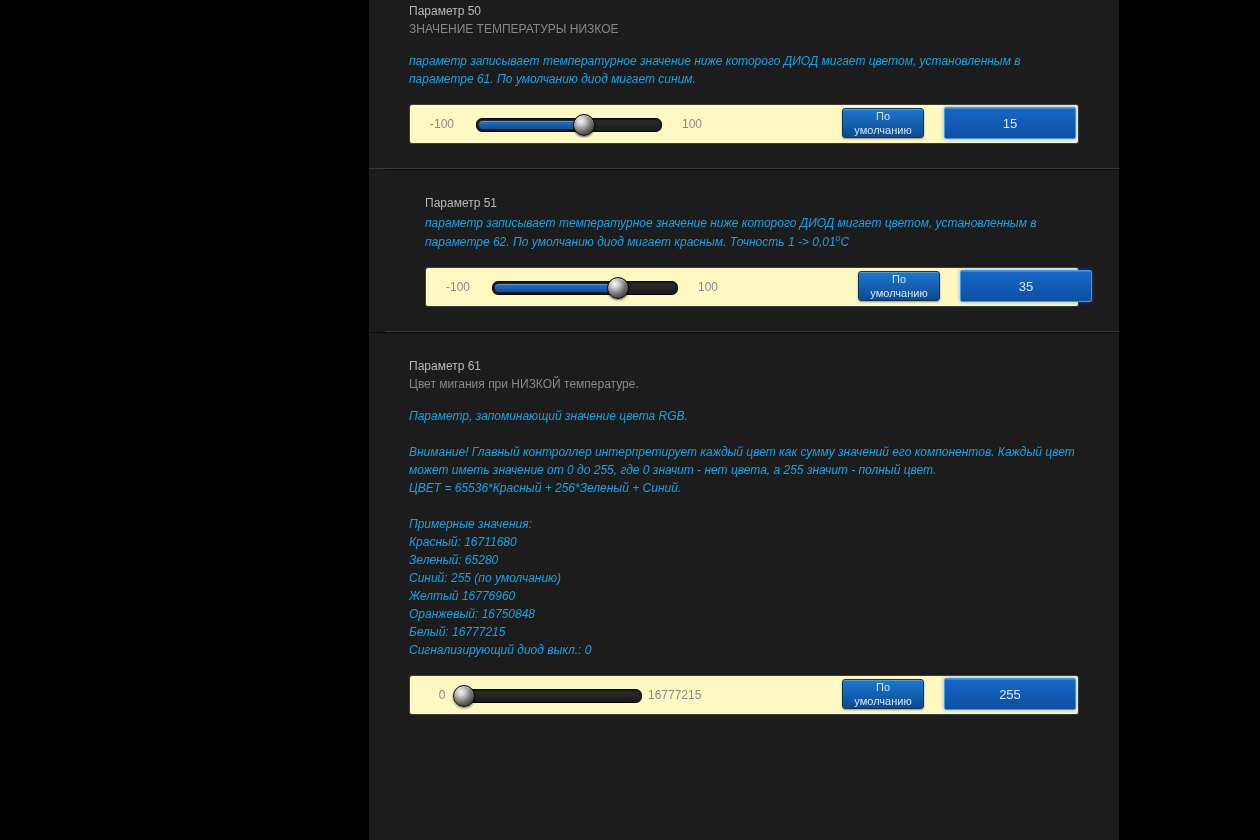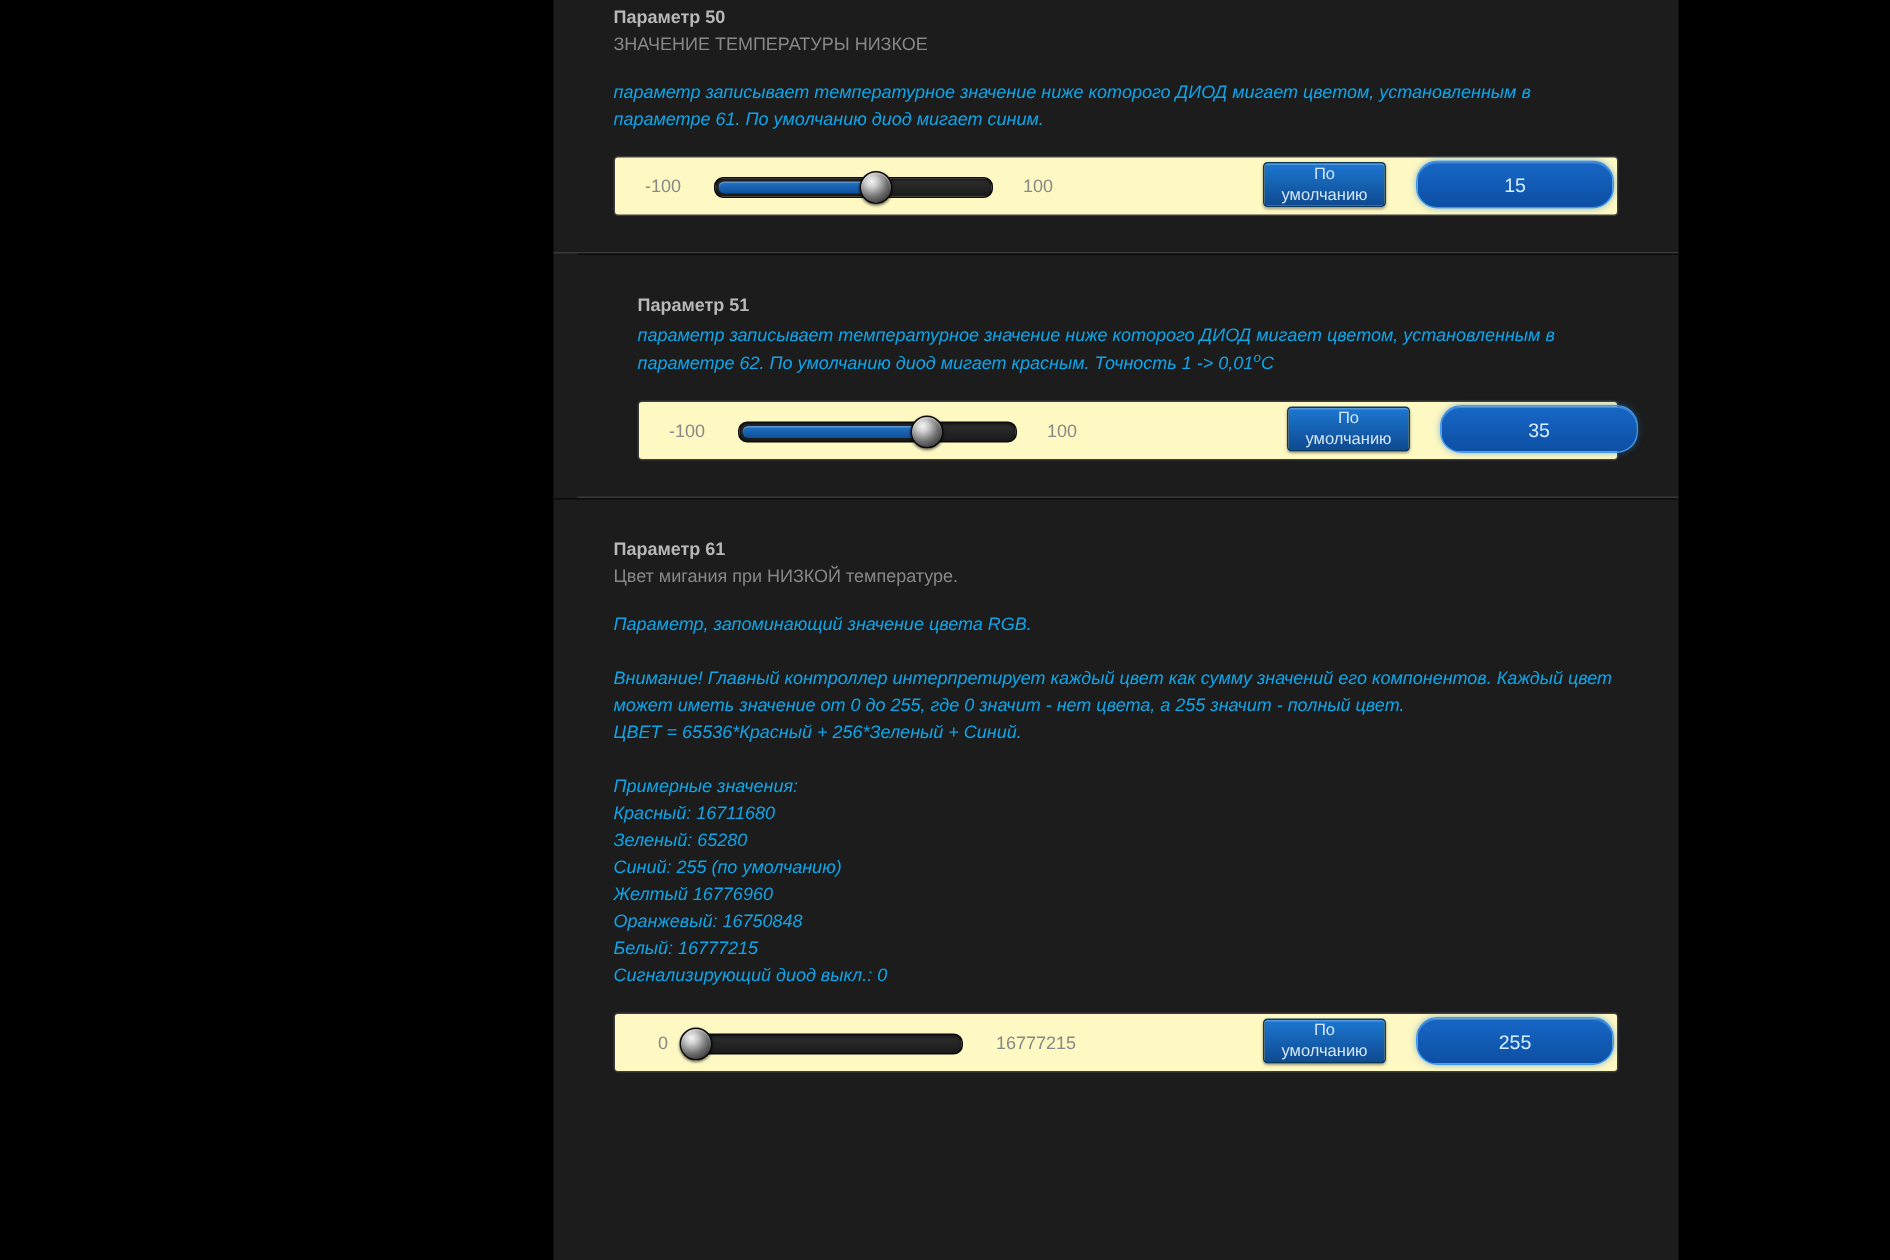--- a/index.html
+++ b/index.html
@@ -22,21 +22,21 @@
   .param-block {
     padding: 10px 40px 24px 40px;
     border-bottom: 1px solid #3a3a3a;
     border-top: 1px solid #0a0a0a;
     position: relative;
   }
   .param-block:first-child { border-top: none; }
   .param-title {
     color: #b8b8b8;
     font-size: 12px;
-    font-weight: bold;
+    font-weight: normal;
     margin: 0 0 4px 0;
     padding-top: 0;
   }
   .param-sub {
     color: #888;
     font-size: 12px;
     margin: 0 0 16px 0;
   }
   .param-desc {
     color: #0ea5e9;
@@ -130,21 +130,21 @@
     white-space: pre-line;
   }
   .sl-value {
     position: absolute;
     left: 534px;
     top: 2px;
     width: 130px;
     height: 30px;
     background: linear-gradient(#1767c6, #0d4fa4);
     border: 1px solid #3f98ed;
-    border-radius: 14px;
+    border-radius: 2px;
     color: #d8ecff;
     font-size: 13px;
     text-align: center;
     line-height: 32px;
     box-shadow: inset 0 1px 0 rgba(255,255,255,0.2), 0 0 4px rgba(32,120,210,0.5);
   }
   sup { font-size: 9px; }
 </style>
 </head>
 <body>
@@ -205,21 +205,21 @@
         <div>Оранжевый: 16750848</div>
         <div>Белый: 16777215</div>
         <div>Сигнализирующий диод выкл.: 0</div>
       </div>
     <div class="slider-row">
       <div class="sl-min">0</div>
       <div class="sl-track" style="left:46px;">
         <div class="sl-fill" id="fill-2" style="width: 5px;"></div>
         <div class="sl-knob" id="knob-2" style="left: -4px;"></div>
       </div>
-      <div class="sl-max" style="left:242px;">16777215</div>
+      <div class="sl-max" style="left:226px;">16777215</div>
       <div class="sl-default-btn">
           <span>По<br>умолчанию</span>
         </div>
       <div class="sl-value">255</div>
     </div>
   </div>
 
 </div>
 
 </body></html>

